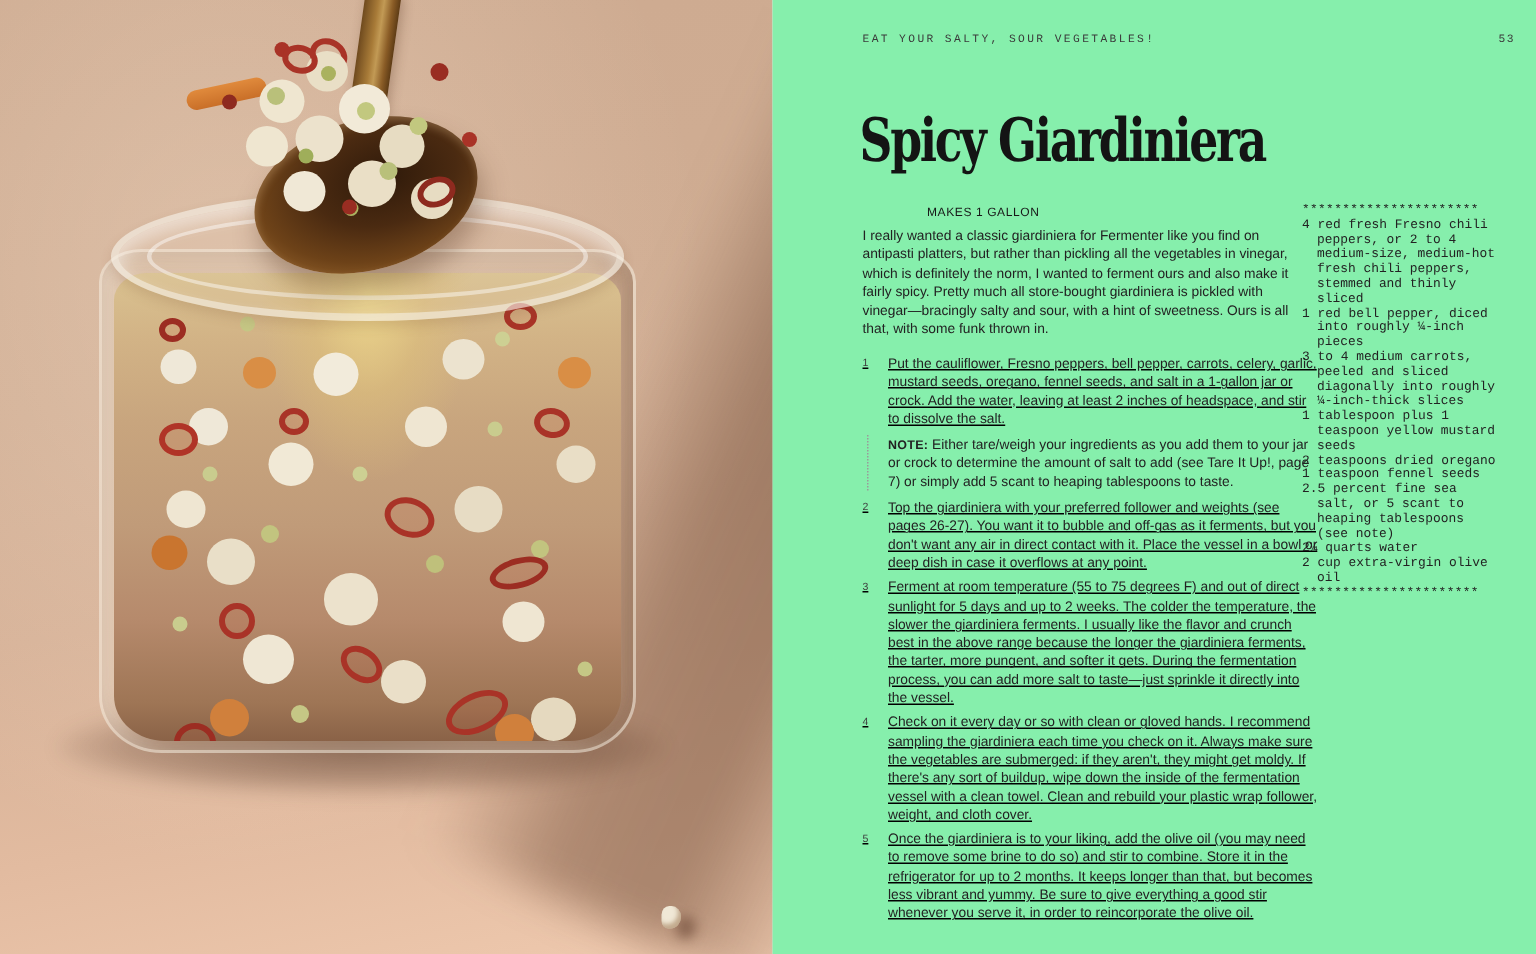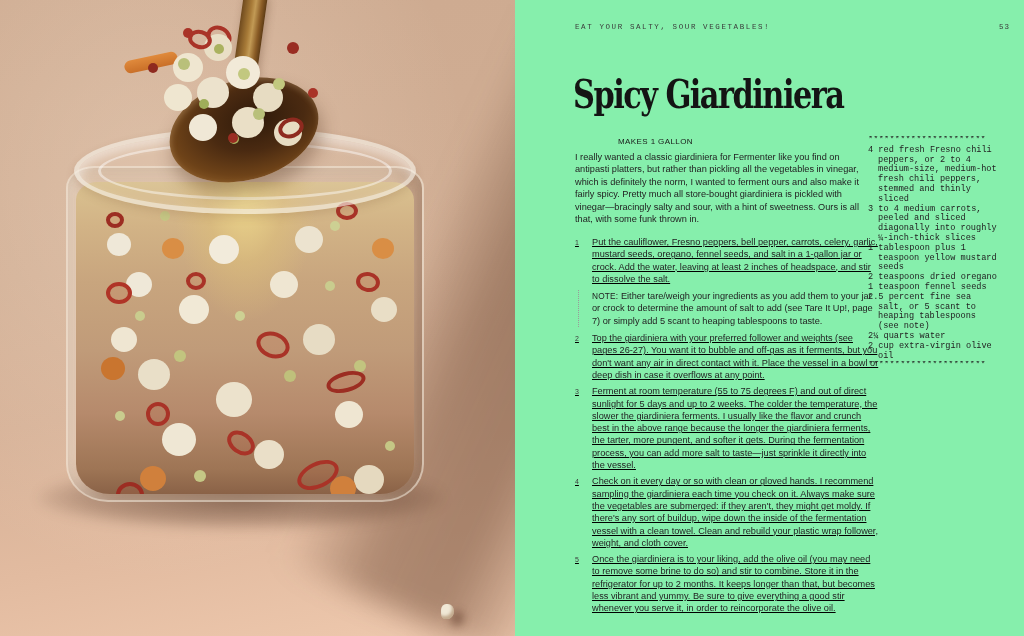--- a/index.html
+++ b/index.html
@@ -143,21 +143,21 @@
   .intro { position:absolute; left:60px; top:151px; width:296px; font-size:9.2px; line-height:12.4px; color:#222; }
   .steps { position:absolute; left:60px; top:236px; width:304px; }
   .step { display:flex; margin-bottom:4px;text-decoration:underline; }
   .step-num { flex:none; width:17px; font-size:7px; color:#3c3c3c; padding-top:3px; }
   .step-text { font-size:9.2px; line-height:12.3px; color:#222; }
   .note {
     margin:5px 0 5px 3px; padding-left:13px;
     border-left:1px dotted #9a9a9a;
     font-size:9.2px; line-height:12.3px; color:#222;
   }
-  .note-label { font-weight:normal; font-size:8.3px; letter-spacing:0.2px; }
+  .note-label { font-weight:bold; font-size:8.3px; letter-spacing:0.2px; }
   .ingredients {
     position:absolute; left:353px; top:136px; width:130px;
     font-family:"Liberation Mono", monospace; font-size:8.6px; line-height:9.8px; color:#222;
   }
   .ing-divider { letter-spacing:0.2px; white-space:nowrap; overflow:hidden; }
   .ing-item { padding-left:10px; text-indent:-10px; }
 </style>
 </head>
 <body>
 
@@ -234,20 +234,21 @@
       </div>
       <div class="step">
         <span class="step-num">5</span>
         <span class="step-text">Once the giardiniera is to your liking, add the olive oil (you may need to remove some brine to do so) and stir to combine. Store it in the refrigerator for up to 2 months. It keeps longer than that, but becomes less vibrant and yummy. Be sure to give everything a good stir whenever you serve it, in order to reincorporate the olive oil.</span>
       </div>
     </div>
 
     <div class="ingredients">
       <div class="ing-divider">**********************</div>
       <div class="ing-item">4 red fresh Fresno chili peppers, or 2 to 4 medium-size, medium-hot fresh chili peppers, stemmed and thinly sliced</div>
+      <div class="ing-item">1 red bell pepper, diced into roughly ¼-inch pieces</div>
       <div class="ing-item">3 to 4 medium carrots, peeled and sliced diagonally into roughly ¼-inch-thick slices</div>
       <div class="ing-item">1 tablespoon plus 1 teaspoon yellow mustard seeds</div>
       <div class="ing-item">2 teaspoons dried oregano</div>
       <div class="ing-item">1 teaspoon fennel seeds</div>
       <div class="ing-item">2.5 percent fine sea salt, or 5 scant to heaping tablespoons (see note)</div>
       <div class="ing-item">2¼ quarts water</div>
       <div class="ing-item">2 cup extra-virgin olive oil</div>
       <div class="ing-divider">**********************</div>
     </div>
   </div>

